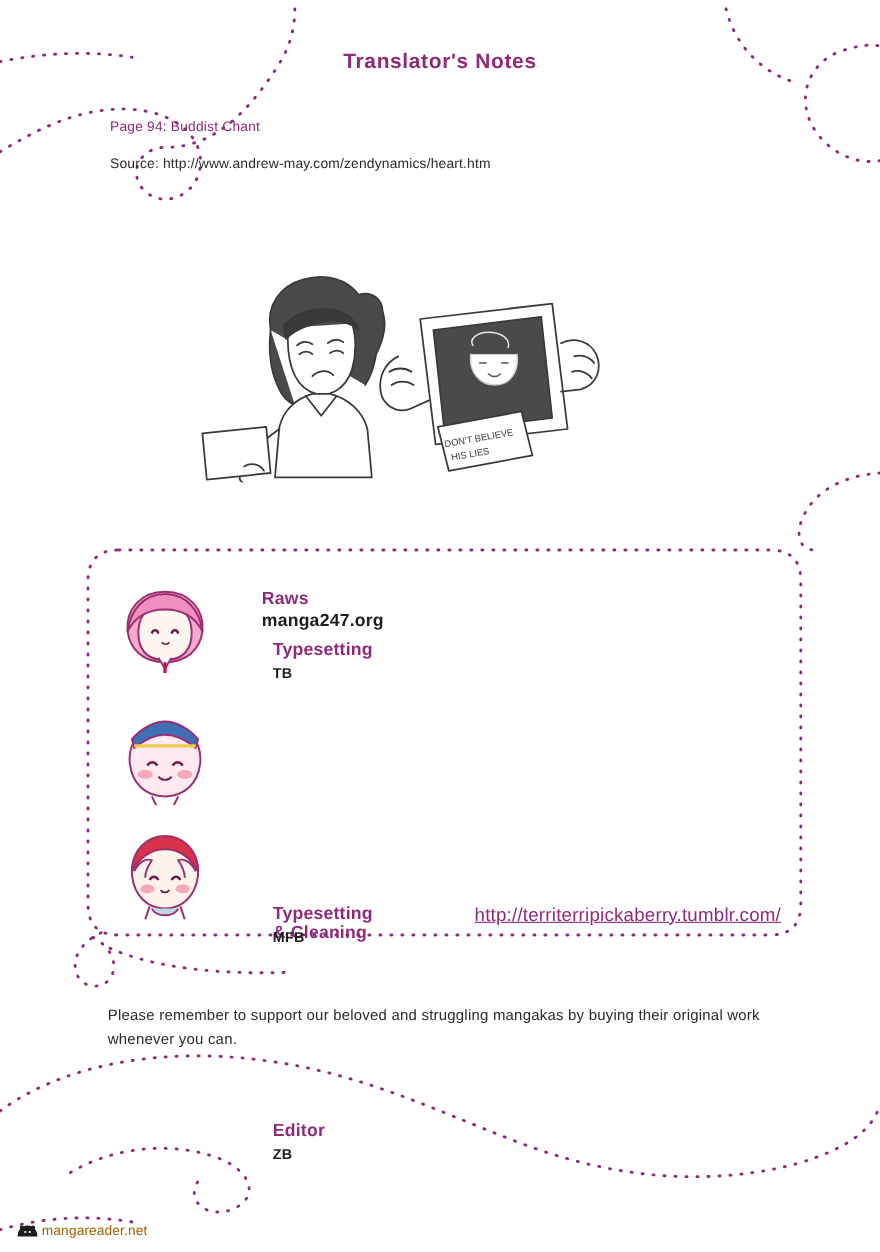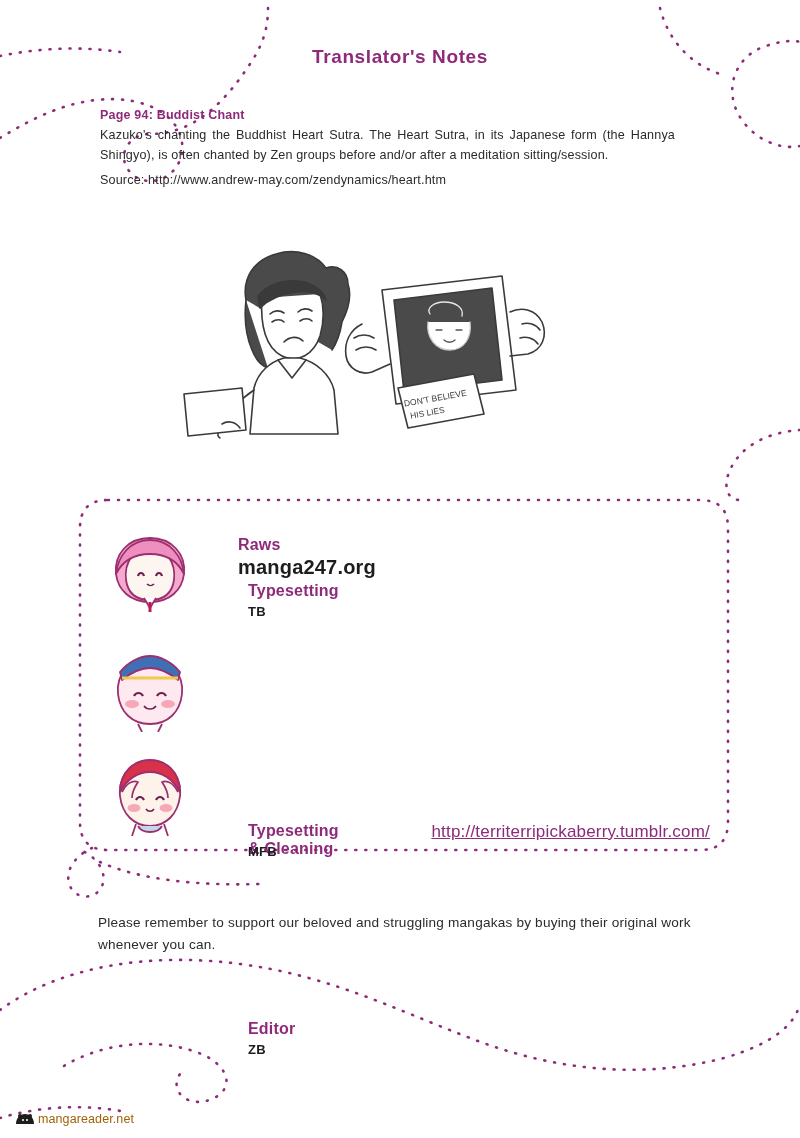--- a/index.html
+++ b/index.html
@@ -40,23 +40,23 @@
     letter-spacing: 0.6px;
   }
   .note-block {
     position: absolute;
     left: 100px;
     top: 108px;
     width: 575px;
   }
   .note-heading {
     font-size: 12.5px;
-    font-weight: bold;
+    font-weight: normal;
     color: #8e2a7a;
-    margin-bottom: 4px;
+    margin-bottom: 20px;
     letter-spacing: 0.2px;
   }
   .note-body {
     font-size: 12.6px;
     line-height: 1.55;
     color: #2b2b2b;
     text-align: justify;
     letter-spacing: 0.15px;
   }
   .note-source {
@@ -167,21 +167,20 @@
       <path d="M64,1066 C100,1044 150,1038 190,1050 C226,1060 238,1086 214,1098 C190,1110 168,1092 180,1074"></path>
 
       <path d="M0,1118 C40,1106 86,1104 126,1112"></path>
     </g>
   </svg>
 
   <div class="title">Translator's Notes</div>
 
   <div class="note-block">
     <div class="note-heading">Page 94: Buddist Chant</div>
-    <div class="note-body">Kazuko's chanting the Buddhist Heart Sutra. The Heart Sutra, in its Japanese form (the Hannya Shingyo), is often chanted by Zen groups before and/or after a meditation sitting/session.</div>
     <div class="note-source">Source:  http://www.andrew-may.com/zendynamics/heart.htm</div>
   </div>
 
   <div class="artwork">
     <svg width="450" height="222" viewBox="0 0 450 222" xmlns="http://www.w3.org/2000/svg">
       <g fill="none" stroke="#3a3a3a" stroke-width="1.6" stroke-linecap="round" stroke-linejoin="round">
 
         <path d="M96,62 C92,40 104,22 126,16 C146,10 166,16 176,30 C188,26 198,34 198,46 C202,58 198,72 192,84 C190,96 186,106 182,112" fill="#4a4a4a" stroke="#3a3a3a"></path>
         <path d="M96,62 C94,80 96,98 102,112 C106,122 112,128 118,130" fill="#4a4a4a" stroke="#3a3a3a"></path>
 
@@ -244,21 +243,21 @@
             <path d="M30,48 C31,44 35,44 36,48" stroke="#6b2050" stroke-width="2.2"></path>
             <path d="M48,48 C49,44 53,44 54,48" stroke="#6b2050" stroke-width="2.2"></path>
             <path d="M39,56 C41,58 44,58 46,56" stroke="#6b2050" stroke-width="1.6"></path>
             <path d="M36,70 L42,80 L48,70" fill="#ffffff"></path>
             <path d="M42,74 L42,84" stroke="#c2185b" stroke-width="3"></path>
           </g>
         </svg>
       </div>
       <div class="credit-text">
         <div class="credit-role" style="position:absolute; left:130px; top:8px;">Raws</div>
-        <div class="credit-name" style="position:absolute; left:130px; top:26px; font-size:20px;">manga247.org</div>
+        <div class="credit-name" style="position:absolute; left:130px; top:26px; font-size:16px;">manga247.org</div>
         <div class="credit-role" style="position:absolute; left:140px; top:54px;">Typesetting</div>
         <div class="credit-name" style="position:absolute; left:140px; top:74px;">TB</div>
       </div>
     </div>
 
     <div class="credit-row" style="left:30px; top:148px;">
       <div class="chibi">
         <svg width="84" height="84" viewBox="0 0 84 84" xmlns="http://www.w3.org/2000/svg">
           <g stroke="#9c2f6f" stroke-width="1.8" fill="none" stroke-linejoin="round">
             <path d="M10,46 C8,26 22,10 42,10 C62,10 76,26 74,46 C72,64 60,76 42,76 C24,76 12,64 10,46 Z" fill="#fde9ef"></path>

